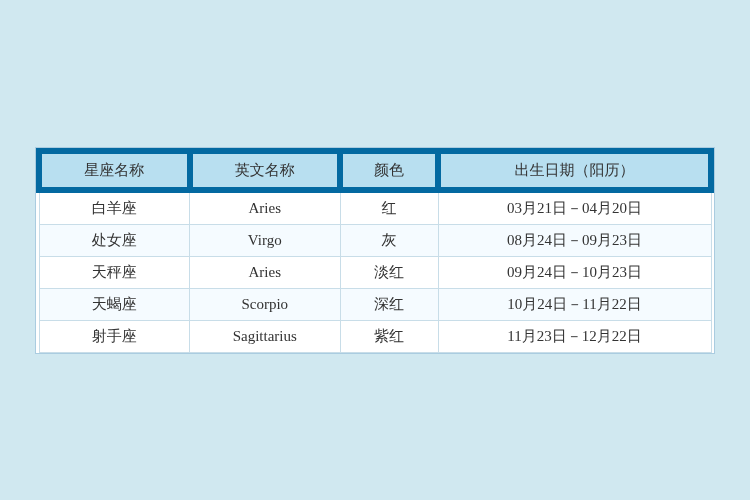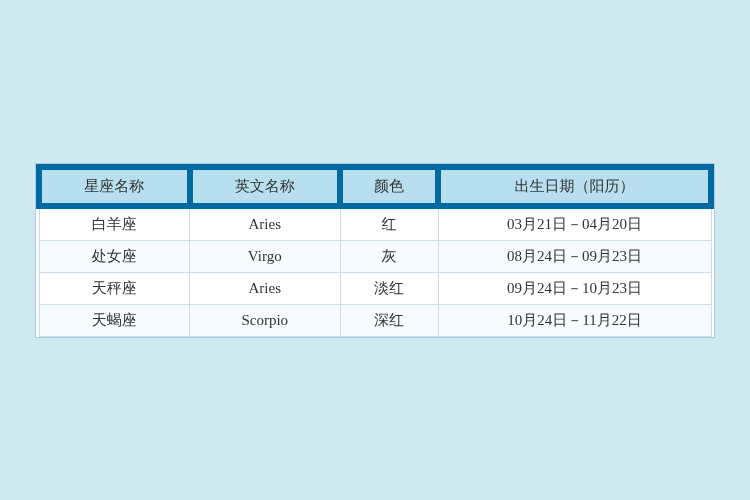--- a/index.html
+++ b/index.html
@@ -76,15 +76,21 @@
           <td>Aries</td>
           <td>淡红</td>
           <td>09月24日－10月23日</td>
         </tr>
         <tr>
           <td>天蝎座</td>
           <td>Scorpio</td>
           <td>深红</td>
           <td>10月24日－11月22日</td>
         </tr>
+        <tr>
+          <td>射手座</td>
+          <td>Sagittarius</td>
+          <td>紫红</td>
+          <td>11月23日－12月22日</td>
+        </tr>
       </tbody>
   </table>
 </div>
 
 </body></html>

